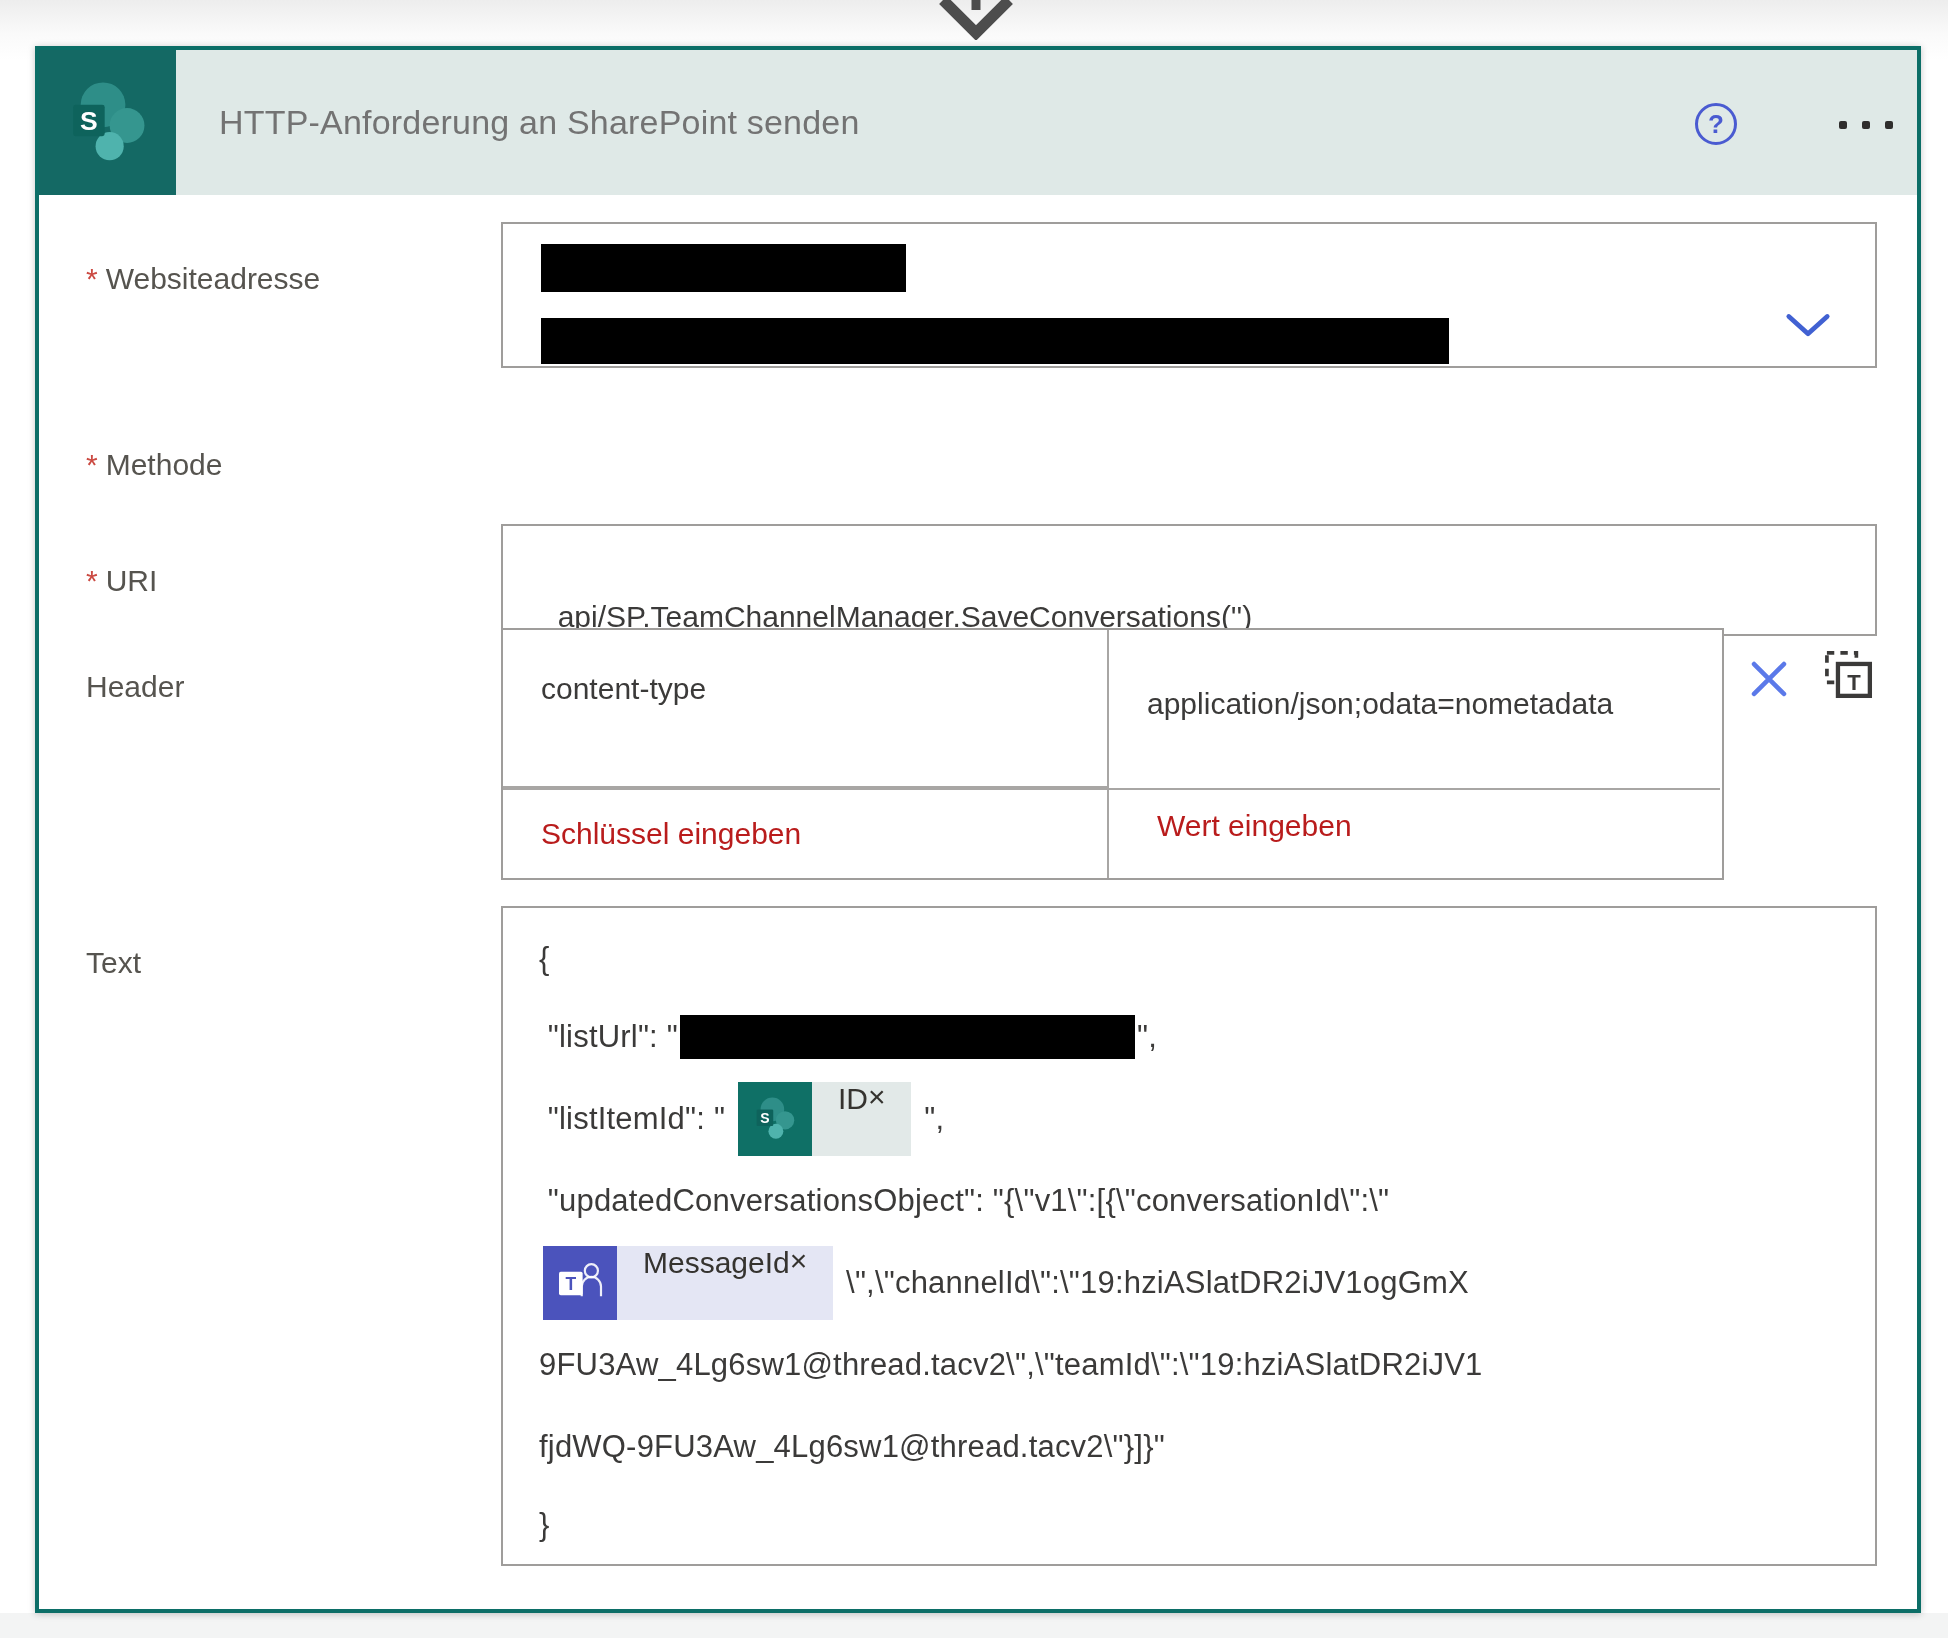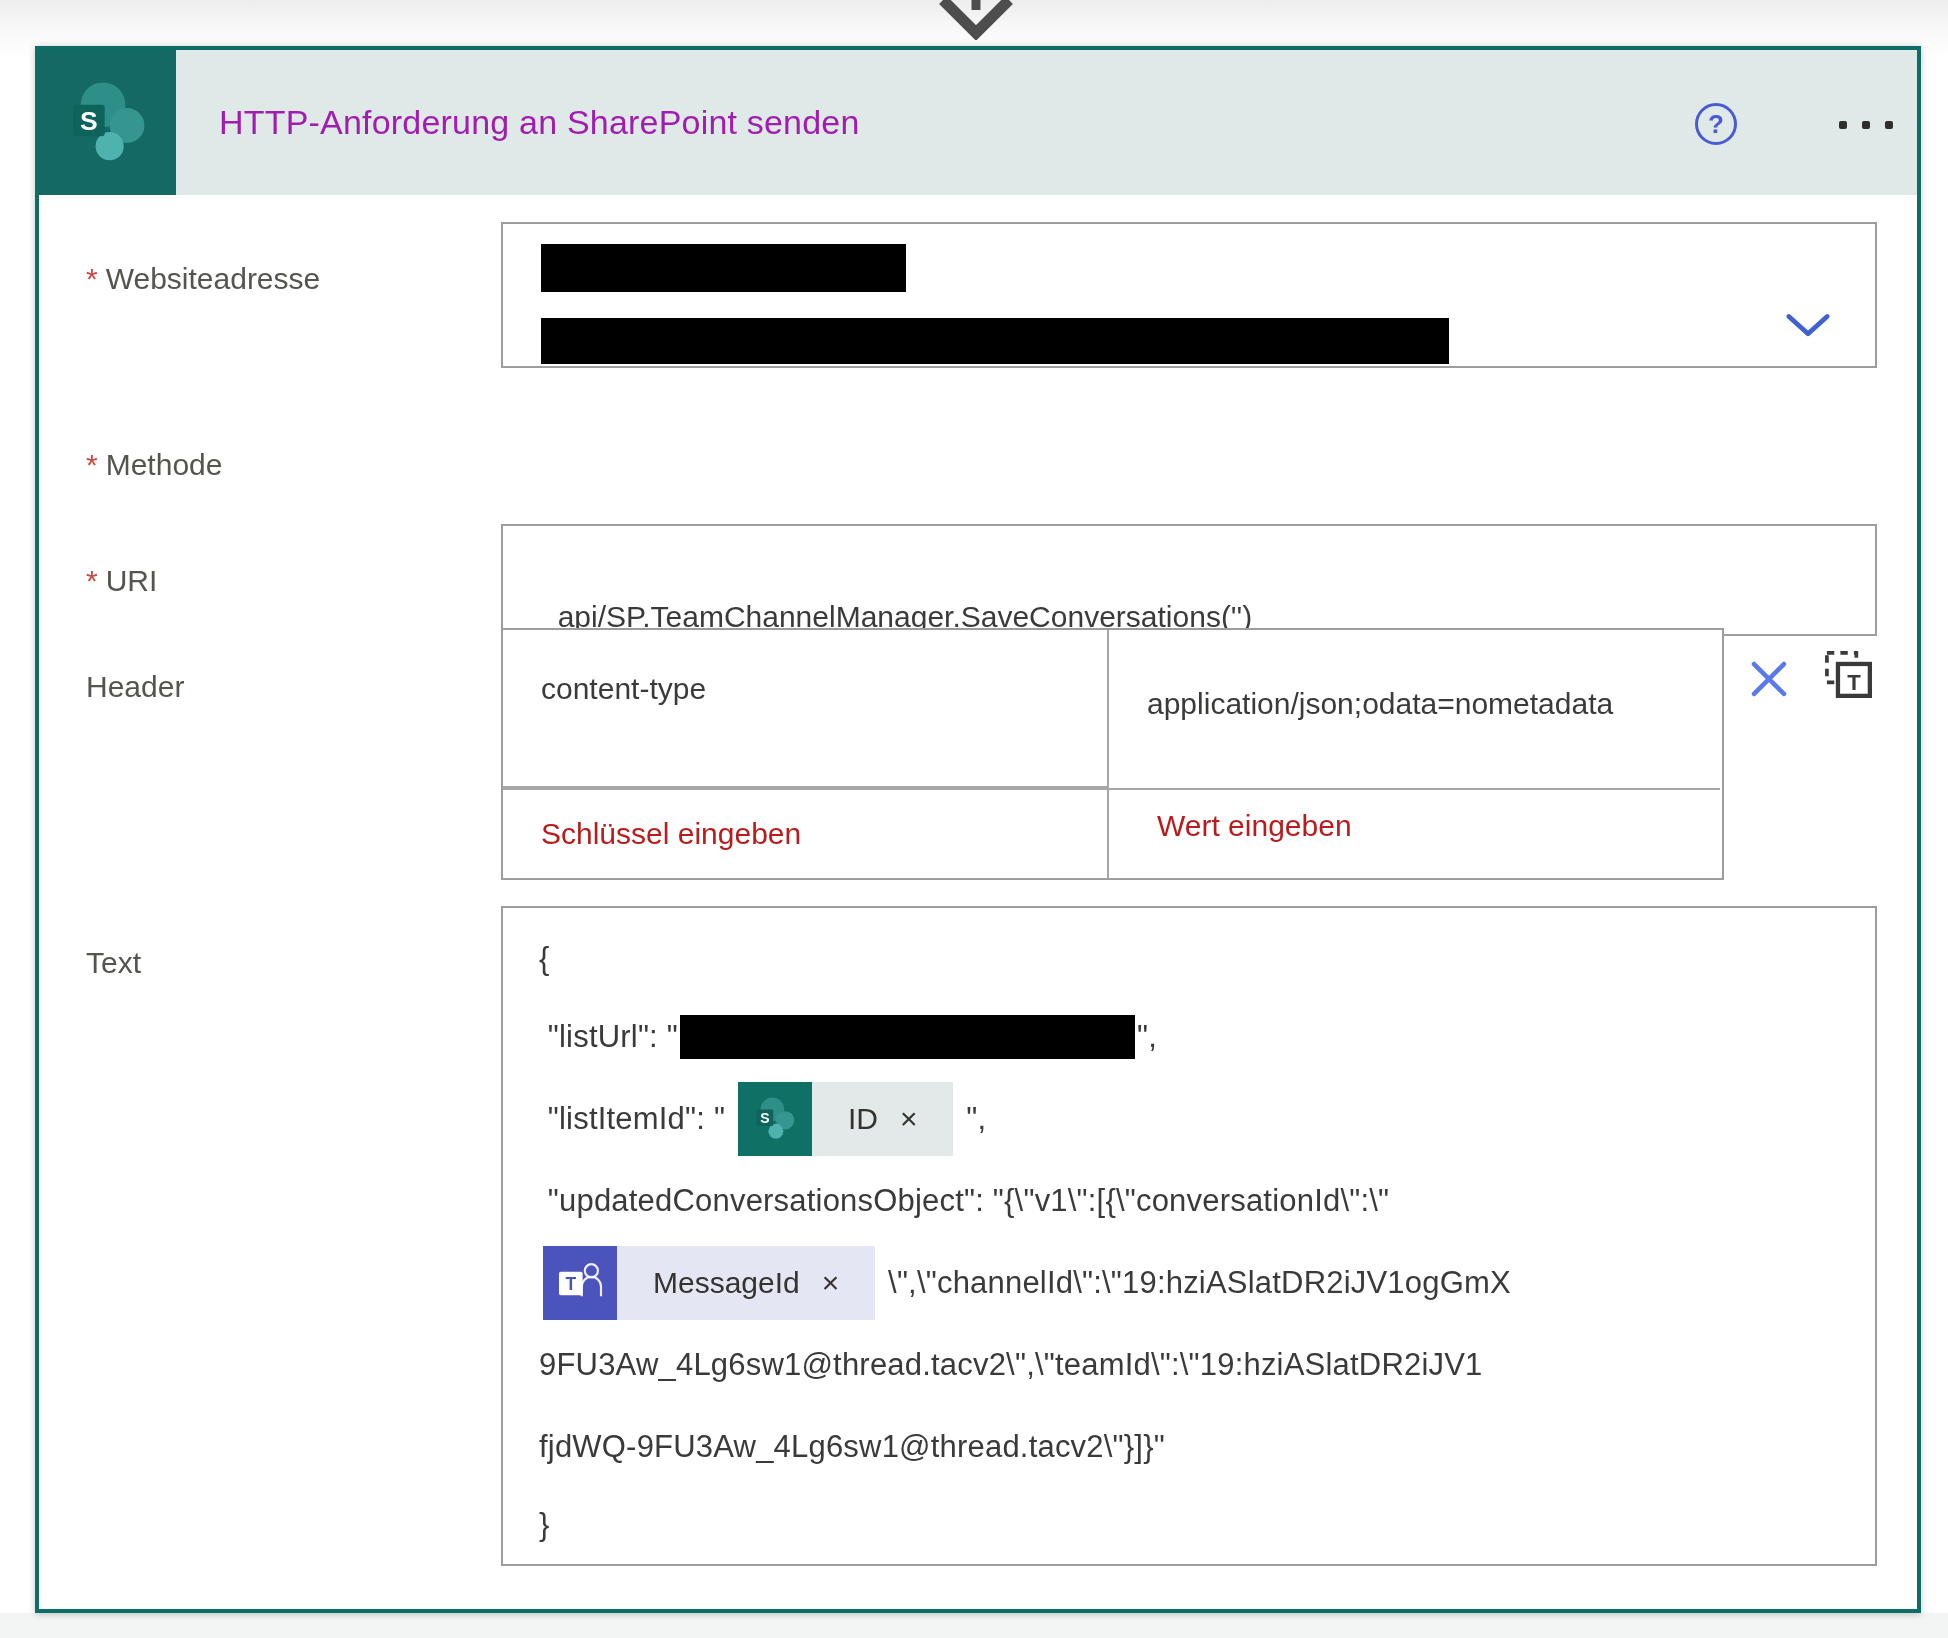--- a/index.html
+++ b/index.html
@@ -16,21 +16,21 @@
 
   
   .card{
     position:absolute;left:35px;top:46px;width:1886px;height:1567px;
     background:#ffffff;border:4px solid #0c6e67;box-sizing:border-box;
     box-shadow:0 1px 7px rgba(0,0,0,.22);
   }
   .card-header{position:absolute;left:0;top:0;right:0;height:145px;background:#dfe9e7;cursor:pointer;}
   .tile{position:absolute;left:0;top:0;width:137px;height:145px;background:#146964;display:flex;align-items:center;justify-content:center;}
   .tile svg{width:106px;height:106px;}
-  .card-title{position:absolute;left:180px;top:0;height:145px;display:flex;align-items:center;font-size:34px;color:#a21caf;letter-spacing:.2px;text-align:center;}
+  .card-title{position:absolute;left:180px;top:0;height:145px;display:flex;align-items:center;font-size:34px;color:#737373;letter-spacing:.2px;text-align:center;}
   .help-btn{position:absolute;left:1656px;top:53px;width:42px;height:42px;border:3px solid #4a5bd1;border-radius:50%;
     background:transparent;display:flex;align-items:center;justify-content:center;cursor:pointer;padding:0;box-sizing:border-box;}
   .help-btn span{color:#4a5bd1;font-size:26px;font-weight:700;line-height:1;}
   .menu-btn{position:absolute;left:1788px;top:58px;width:78px;height:34px;background:transparent;border:none;cursor:pointer;display:flex;align-items:center;justify-content:center;}
   .dots{width:8px;height:8px;background:#2f2e2d;border-radius:2px;box-shadow:23px 0 0 #2f2e2d,46px 0 0 #2f2e2d;margin-right:46px;}
 
   
   .lbl{position:absolute;left:47px;font-size:30px;color:#56544f;}
   .req{color:#cb4a42;margin-right:8px;}
   .lbl-website{top:212px;} .lbl-methode{top:398px;} .lbl-uri{top:514px;} .lbl-header{top:620px;} .lbl-text{top:896px;}
@@ -65,21 +65,21 @@
   .tline .t{white-space:pre;font-size:31px;color:#3b3a39;letter-spacing:.2px;}
   .tl-open,.tl-close{min-height:74px;}
   .rb-inline{display:inline-block;width:455px;height:44px;background:#000;margin:0 2px;}
 
   
   .pill{display:inline-flex;align-items:stretch;height:74px;margin:0 4px;cursor:pointer;}
   .pill-ic{width:74px;display:flex;align-items:center;justify-content:center;}
   .pill-ic.sp{background:#0f7066;}
   .pill-ic.teams{background:#4b53bc;}
   .pill-ic svg{width:56px;height:56px;}
-  .pill-body{display:flex;align-items:center;padding:0 36px;gap:22px;}
+  .pill-body{display:flex;align-items:flex-start;padding:0 26px;}
   .pill-body.sp{background:#e2e9e8;}
   .pill-body.teams{background:#e4e6f4;}
   .pill-label{font-size:30px;color:#35332f;}
   .pill-x{font-size:30px;color:#35332f;line-height:1;cursor:pointer;}
 </style>
 </head>
 <body>
 
 <div class="stage">
   <div class="below-card"></div>

